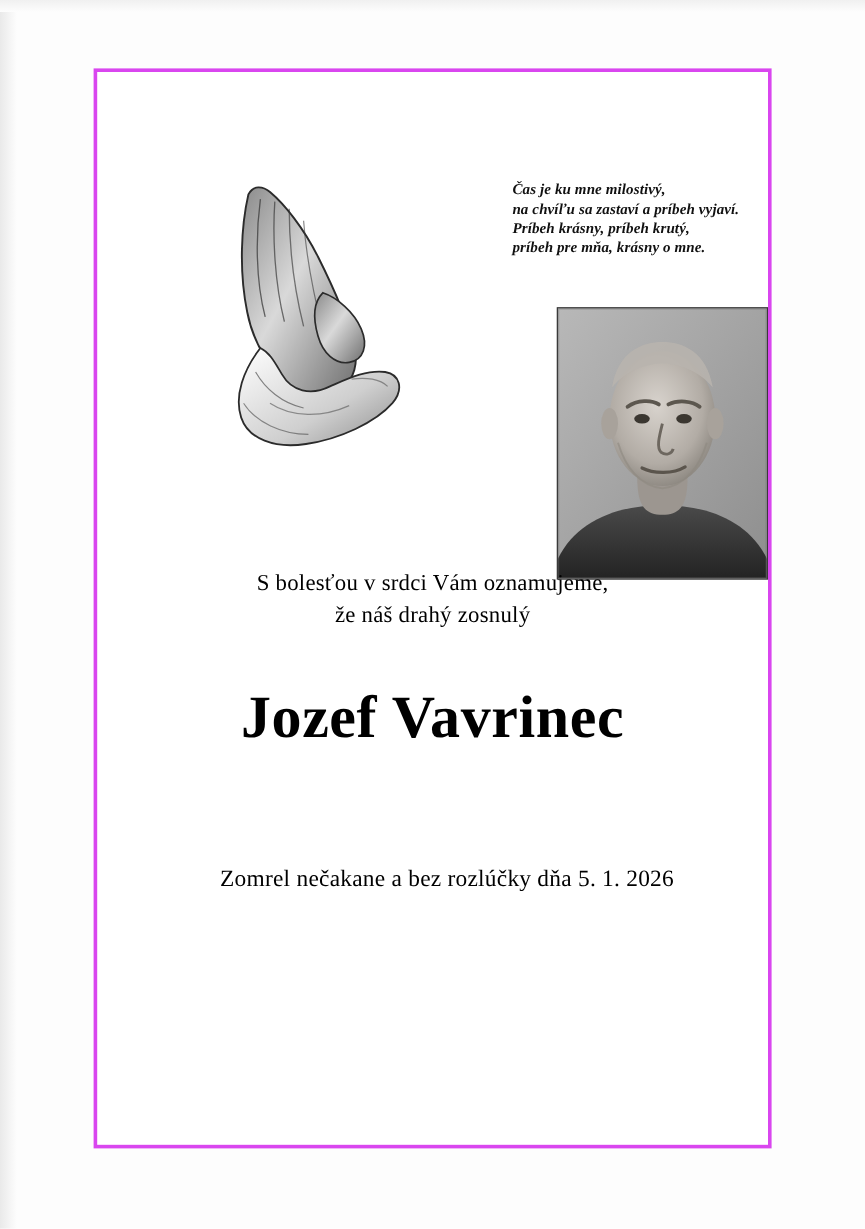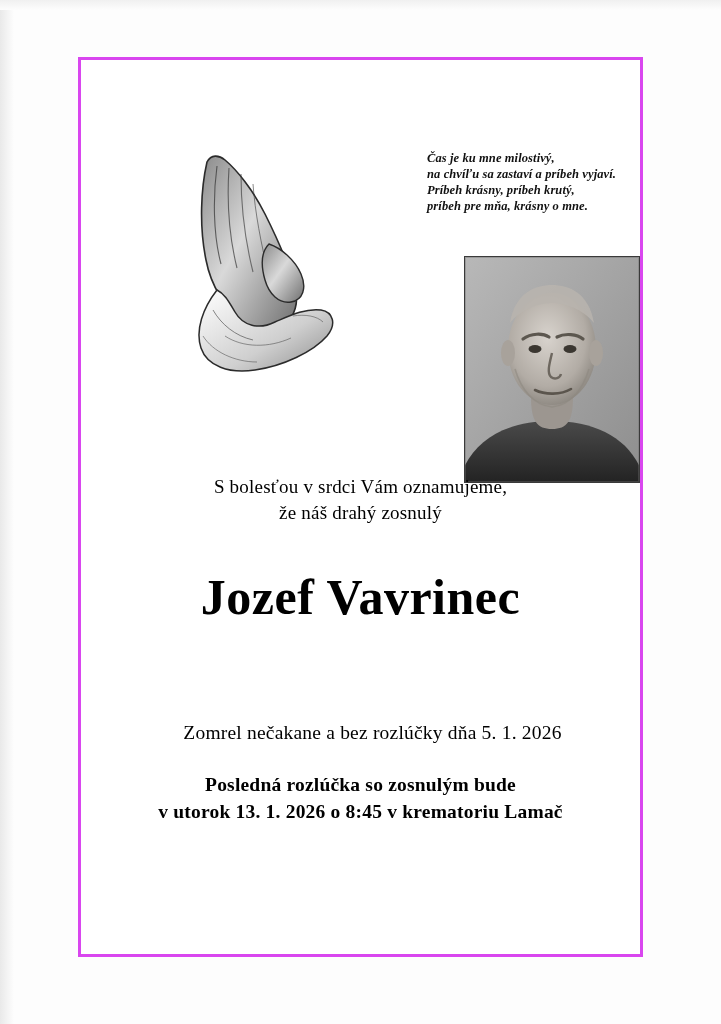--- a/index.html
+++ b/index.html
@@ -245,20 +245,16 @@
 
       <div class="announce">
         <div>S bolesťou v srdci Vám oznamujeme,</div>
         <div>že náš drahý zosnulý</div>
       </div>
 
       <div class="name">Jozef Vavrinec</div>
 
       <div class="death-line">Zomrel nečakane a bez rozlúčky dňa 5. 1. 2026</div>
 
-      <div class="farewell">
-        <div>Posledná rozlúčka so zosnulým bude</div>
-        <div>v utorok  13. 1. 2026 o 8:45 v krematoriu Lamač</div>
-      </div>
 
     </div>
   </div>
 </div>
 
 </body></html>

